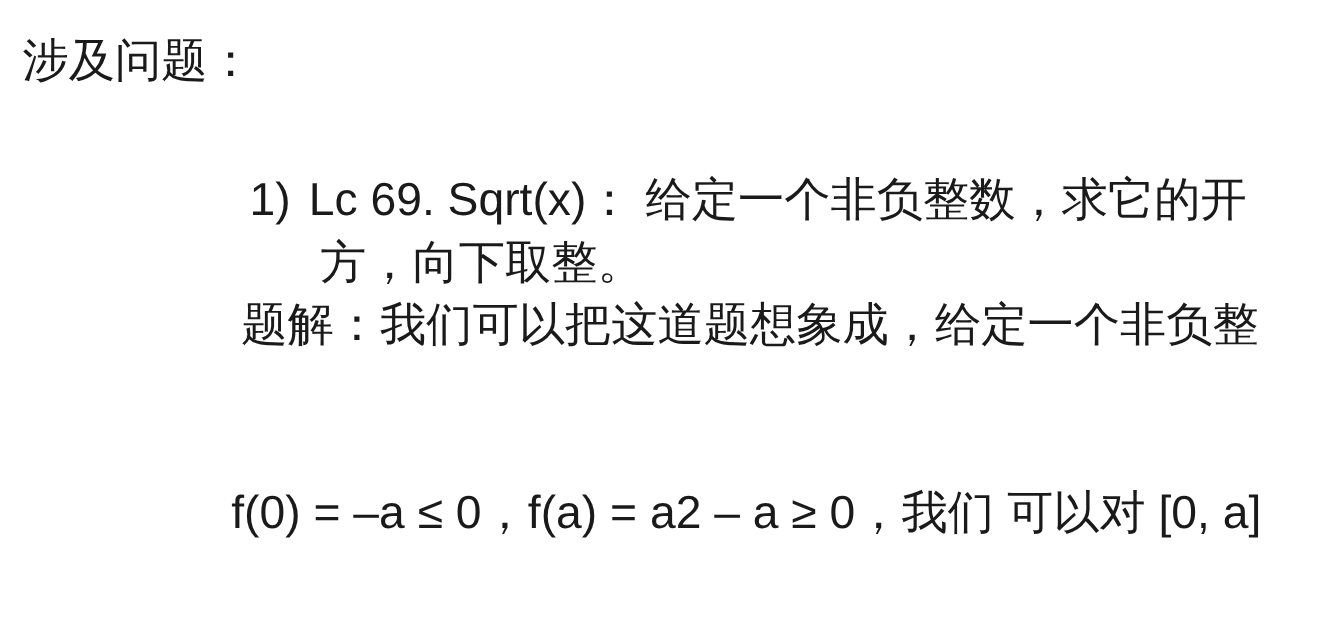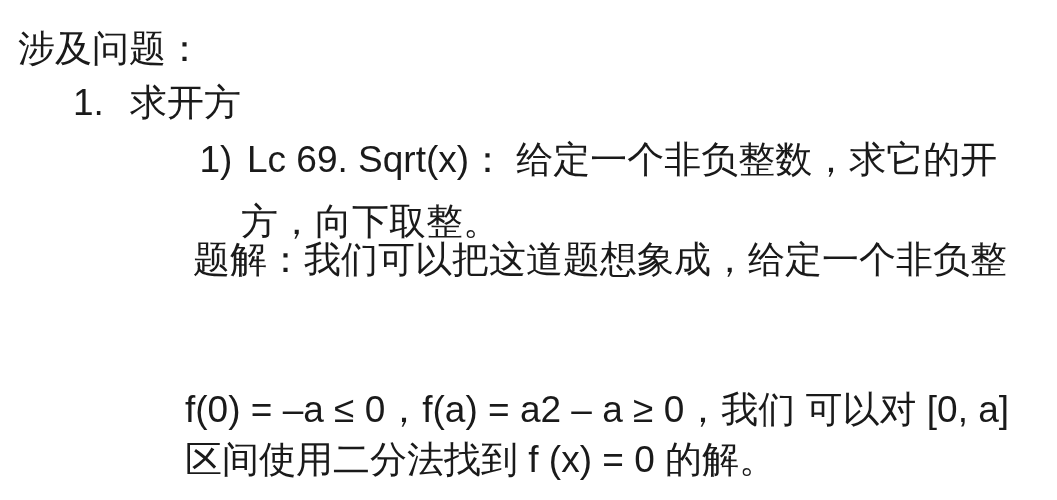--- a/index.html
+++ b/index.html
@@ -42,48 +42,43 @@
   .sub-line1 {
     left: 185px;
     top: 137px;
     text-align: center;
   }
   .sub-line1 .marker {
     display: inline-block;
     width: 62px;
   }
   .sub-line2 {
-    left: 241px;
+    left: 256px;
     top: 187px;
-    margin-top: 12px;
   }
   .sol-1 { left: 193px; top: 237px; }
   .sol-2 { left: 184px; top: 287px; }
   .sol-3 { left: 183px; top: 337px; }
   .sol-4 { left: 185px; top: 387px; }
   .sol-5 { left: 185px; top: 437px; }
 </style>
 </head>
 <body style="background: rgb(255, 255, 255);">
 
 <div class="canvas" style="color: rgb(26, 26, 26);">
 
   <div class="line heading">涉及问题：</div>
 
-  <div class="line list-item">
-    <span class="marker">1.</span><span>求开方</span>
-  </div>
 
   <div class="line sub-line1">
     <span class="marker">1)</span><span>Lc 69. Sqrt(x)： 给定一个非负整数，求它的开</span>
   </div>
 
   <div class="line sub-line2">方，向下取整。</div>
 
   <div class="line sol-1">题解：我们可以把这道题想象成，给定一个非负整</div>
 
 
 
   <div class="line sol-4">f(0) = –a ≤ 0，f(a) = a2 – a ≥ 0，我们 可以对 [0, a]</div>
 
-  <div class="line sol-5">区间使用二分法找到 f (x) = 0 的解。</div>
 
 </div>
 
 </body></html>

